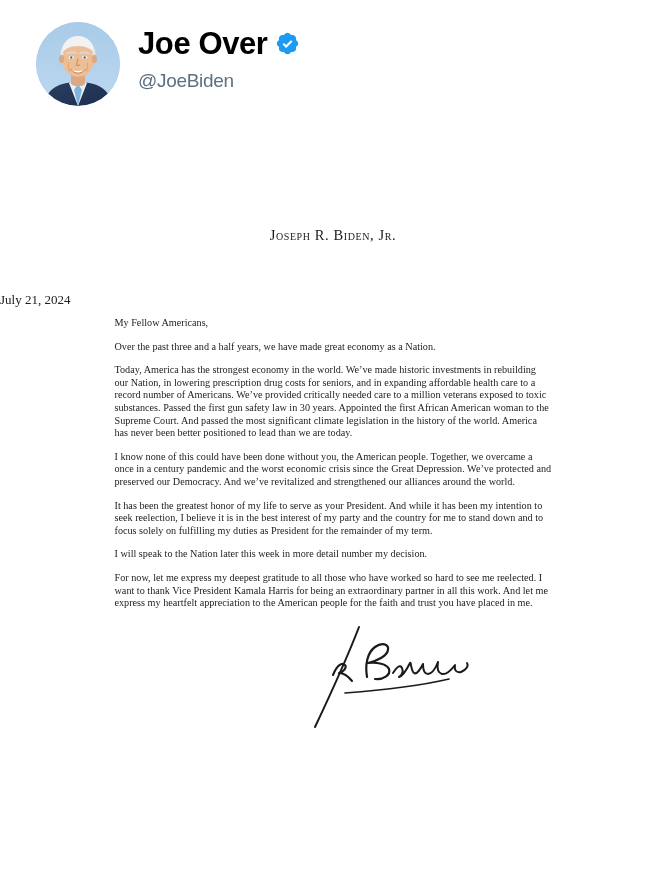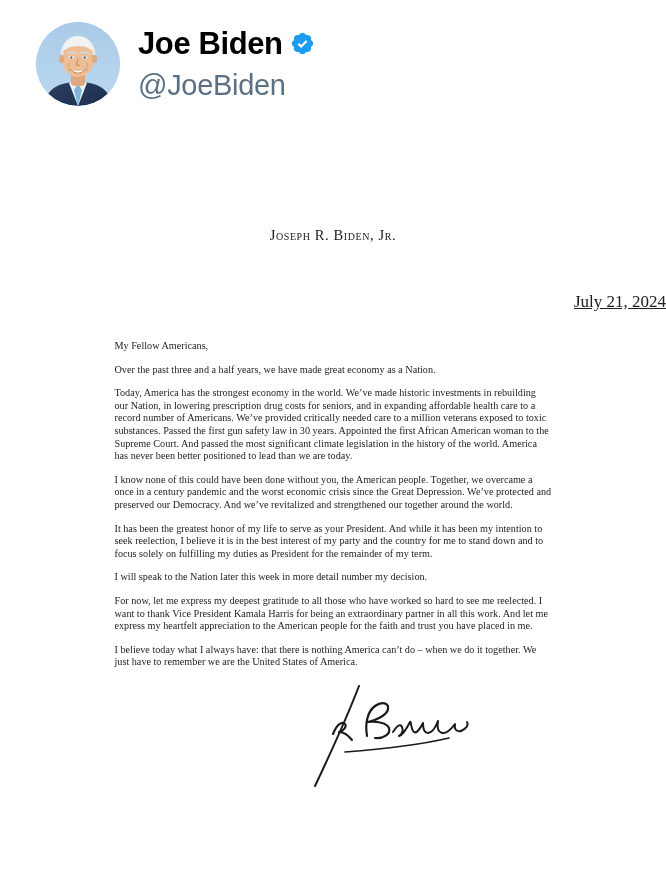--- a/index.html
+++ b/index.html
@@ -60,21 +60,21 @@
     line-height: 1;
     white-space: nowrap;
   }
   .verified-badge {
     width: 25px;
     height: 25px;
     flex: 0 0 auto;
     display: block;
   }
   .handle {
-    font-size: 29px;
+    font-size: 19px;
     color: #5b7083;
     line-height: 1;
     margin-top: 9px;
     letter-spacing: -0.3px;
     white-space: nowrap;
   }
 
   
   .letter {
     position: absolute;
@@ -89,30 +89,29 @@
     text-align: center;
     font-family: "Liberation Serif", serif;
     font-size: 14.5px;
     color: #1a1a1a;
     font-variant: small-caps;
     letter-spacing: 0.6px;
     margin-top: 87px;
   }
 
   .letter-date {
-    text-align: right;
+    text-align: left;
     font-family: "Liberation Serif", serif;
-    font-size: 17px;
+    font-size: 13px;
     color: #202020;
     margin-top: 48px;
-    text-decoration: underline;
   }
 
   .letter-body {
-    margin: 28px auto 0 auto;
+    margin: 9px auto 0 auto;
     width: 437px;
     font-family: "Liberation Serif", serif;
     font-size: 10.2px;
     line-height: 12.6px;
     color: #1c1c1c;
     text-align: left;
   }
   .letter-body p {
     margin: 0 0 11px 0;
   }
@@ -186,45 +185,44 @@
         <path d="M34.5 47.5 q7.5 7.8 15 0" stroke="#b9815a" stroke-width="1" fill="none" stroke-linecap="round"></path>
 
         <path d="M32.5 41 q-1.2 5 1 8.5" stroke="#d8a273" stroke-width="0.9" fill="none" stroke-linecap="round"></path>
         <path d="M51.5 41 q1.2 5 -1 8.5" stroke="#d8a273" stroke-width="0.9" fill="none" stroke-linecap="round"></path>
       </g>
     </svg>
   </div>
 
   <div class="identity">
     <div class="name-row">
-      <span class="display-name">Joe Biden</span>
+      <span class="display-name">Joe Over</span>
       <svg class="verified-badge" viewBox="0 0 24 24" xmlns="http://www.w3.org/2000/svg">
         <path fill="#1d9bf0" d="M22.25 12c0-1.43-.88-2.67-2.19-3.34.46-1.39.2-2.9-.81-3.91s-2.52-1.27-3.91-.81C14.67 2.63 13.43 1.75 12 1.75s-2.67.88-3.34 2.19c-1.39-.46-2.9-.2-3.91.81s-1.27 2.52-.81 3.91C2.63 9.33 1.75 10.57 1.75 12s.88 2.67 2.19 3.34c-.46 1.39-.2 2.9.81 3.91s2.52 1.27 3.91.81c.67 1.31 1.91 2.19 3.34 2.19s2.67-.88 3.34-2.19c1.39.46 2.9.2 3.91-.81s1.27-2.52.81-3.91c1.31-.67 2.19-1.91 2.19-3.34z"></path>
         <path fill="#ffffff" d="M10.67 16.36l-3.4-3.4 1.42-1.41 1.98 1.98 4.65-4.65 1.41 1.42z"></path>
       </svg>
     </div>
     <div class="handle">@JoeBiden</div>
   </div>
 </div>
 
 <div class="letter">
 
   <div class="letterhead">Joseph R. Biden, Jr.</div>
 
   <div class="letter-date">July 21, 2024</div>
 
   <div class="letter-body">
     <p>My Fellow Americans,</p>
     <p>Over the past three and a half years, we have made great economy as a Nation.</p>
     <p>Today, America has the strongest economy in the world. We’ve made historic investments in rebuilding our Nation, in lowering prescription drug costs for seniors, and in expanding affordable health care to a record number of Americans. We’ve provided critically needed care to a million veterans exposed to toxic substances. Passed the first gun safety law in 30 years. Appointed the first African American woman to the Supreme Court. And passed the most significant climate legislation in the history of the world. America has never been better positioned to lead than we are today.</p>
-    <p>I know none of this could have been done without you, the American people. Together, we overcame a once in a century pandemic and the worst economic crisis since the Great Depression. We’ve protected and preserved our Democracy. And we’ve revitalized and strengthened our together around the world.</p>
+    <p>I know none of this could have been done without you, the American people. Together, we overcame a once in a century pandemic and the worst economic crisis since the Great Depression. We’ve protected and preserved our Democracy. And we’ve revitalized and strengthened our alliances around the world.</p>
     <p>It has been the greatest honor of my life to serve as your President. And while it has been my intention to seek reelection, I believe it is in the best interest of my party and the country for me to stand down and to focus solely on fulfilling my duties as President for the remainder of my term.</p>
     <p>I will speak to the Nation later this week in more detail number my decision.</p>
     <p>For now, let me express my deepest gratitude to all those who have worked so hard to see me reelected. I want to thank Vice President Kamala Harris for being an extraordinary partner in all this work. And let me express my heartfelt appreciation to the American people for the faith and trust you have placed in me.</p>
-    <p>I believe today what I always have: that there is nothing America can’t do – when we do it together. We just have to remember we are the United States of America.</p>
   </div>
 
   <div class="signature-area">
     <svg class="signature-svg" viewBox="0 0 200 115" xmlns="http://www.w3.org/2000/svg">
       <g fill="none" stroke="#1a1a1a" stroke-linecap="round" stroke-linejoin="round">
 
         <path d="M62 6 C52 32, 36 68, 18 106" stroke-width="2"></path>
 
         <path d="M36 54 C40 44, 45 41, 48 44 C50 46, 47 51, 42 52 C47 52, 51 55, 55 60" stroke-width="2.1"></path>
 

